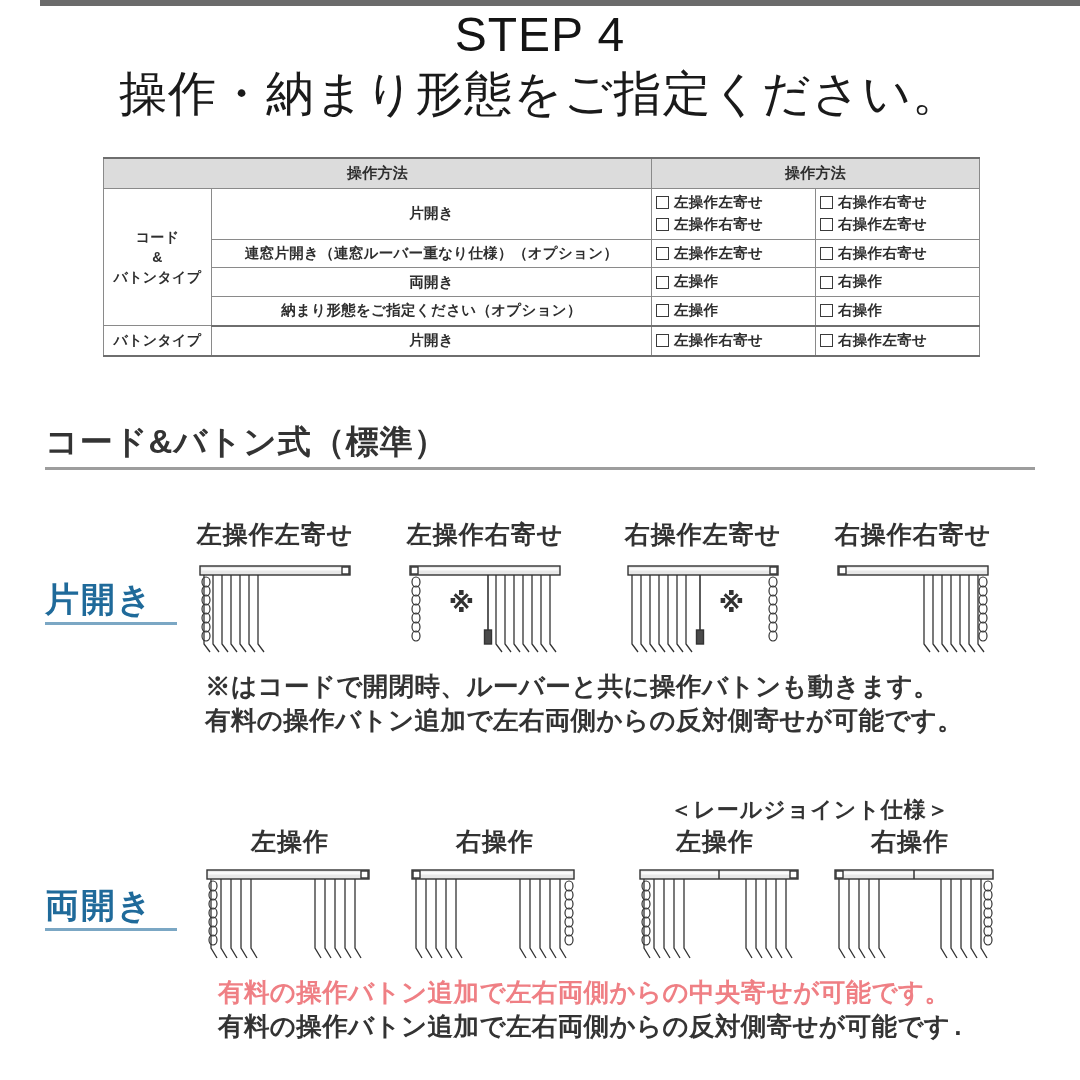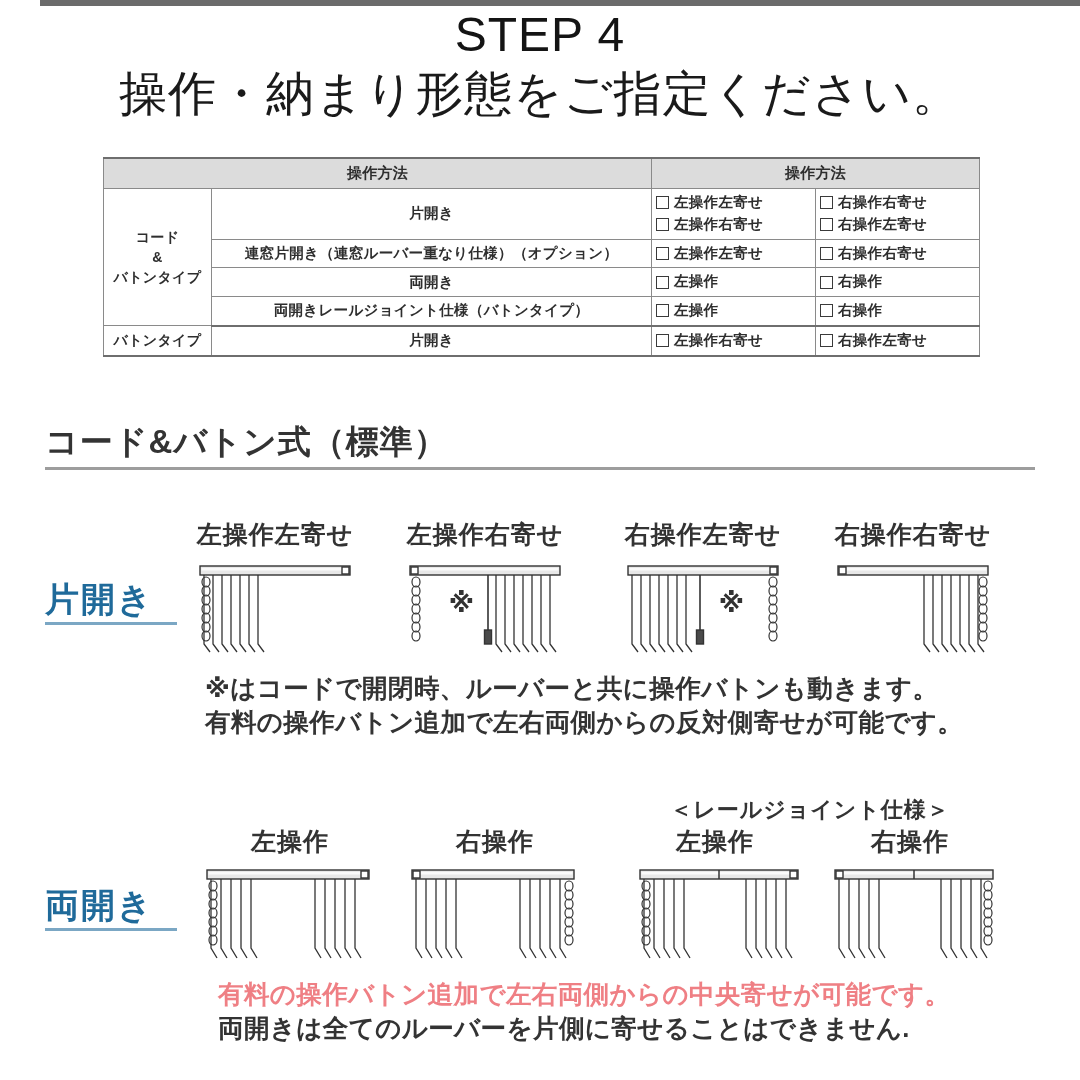--- a/index.html
+++ b/index.html
@@ -56,21 +56,21 @@
 
   
   .cap{position:absolute;font-size:25px;font-weight:700;color:#333;text-align:center;letter-spacing:1px;}
   .cap-small{position:absolute;font-size:22px;font-weight:700;color:#333;text-align:center;letter-spacing:1px;}
 
   
   .diagram{position:absolute;}
   .diagram svg{display:block;}
 
   
-  .note{position:absolute;font-size:25.5px;line-height:1.32;font-weight:700;color:#333;letter-spacing:0.4px;}
+  .note{position:absolute;font-size:25.5px;line-height:1.32;font-weight:700;color:#333;letter-spacing:0.4px;font-family:Liberation Mono, monospace;}
   .note .warn{color:#ef7f84;}
 </style>
 </head>
 <body>
 
 <div class="topbar"></div>
 
 <div class="header">
   <div class="step-title">STEP 4</div>
   <div class="step-sub">操作・納まり形態をご指定ください。</div>
@@ -147,21 +147,21 @@
       </td>
       <td class="fitcell">
         <div class="cbrow">
           <span class="cbox"></span>
           <span>右操作</span>
         </div>
       </td>
     </tr>
 
     <tr>
-      <td class="thickbottom">両開きレールジョイント仕様（バトンタイプ）</td>
+      <td class="thickbottom">納まり形態をご指定ください（オプション）</td>
       <td class="fitcell thickbottom">
         <div class="cbrow">
           <span class="cbox"></span>
           <span>左操作</span>
         </div>
       </td>
       <td class="fitcell thickbottom">
         <div class="cbrow">
           <span class="cbox"></span>
           <span>右操作</span>
@@ -467,14 +467,14 @@
       <path d="M136 17 L136 86 L142 96"></path>
       <path d="M146 17 L146 86 L152 96"></path>
       <path d="M156 17 L156 86 L162 96"></path>
     </g>
   </g>
 </svg>
 </div>
 
 <div class="note" style="left:218px;top:978px;width:830px;">
   <div class="warn">有料の操作バトン追加で左右両側からの中央寄せが可能です。</div>
-  <div>両開きは全てのルーバーを片側に寄せることはできません.</div>
+  <div>有料の操作バトン追加で左右両側からの反対側寄せが可能です.</div>
 </div>
 
 </body></html>

